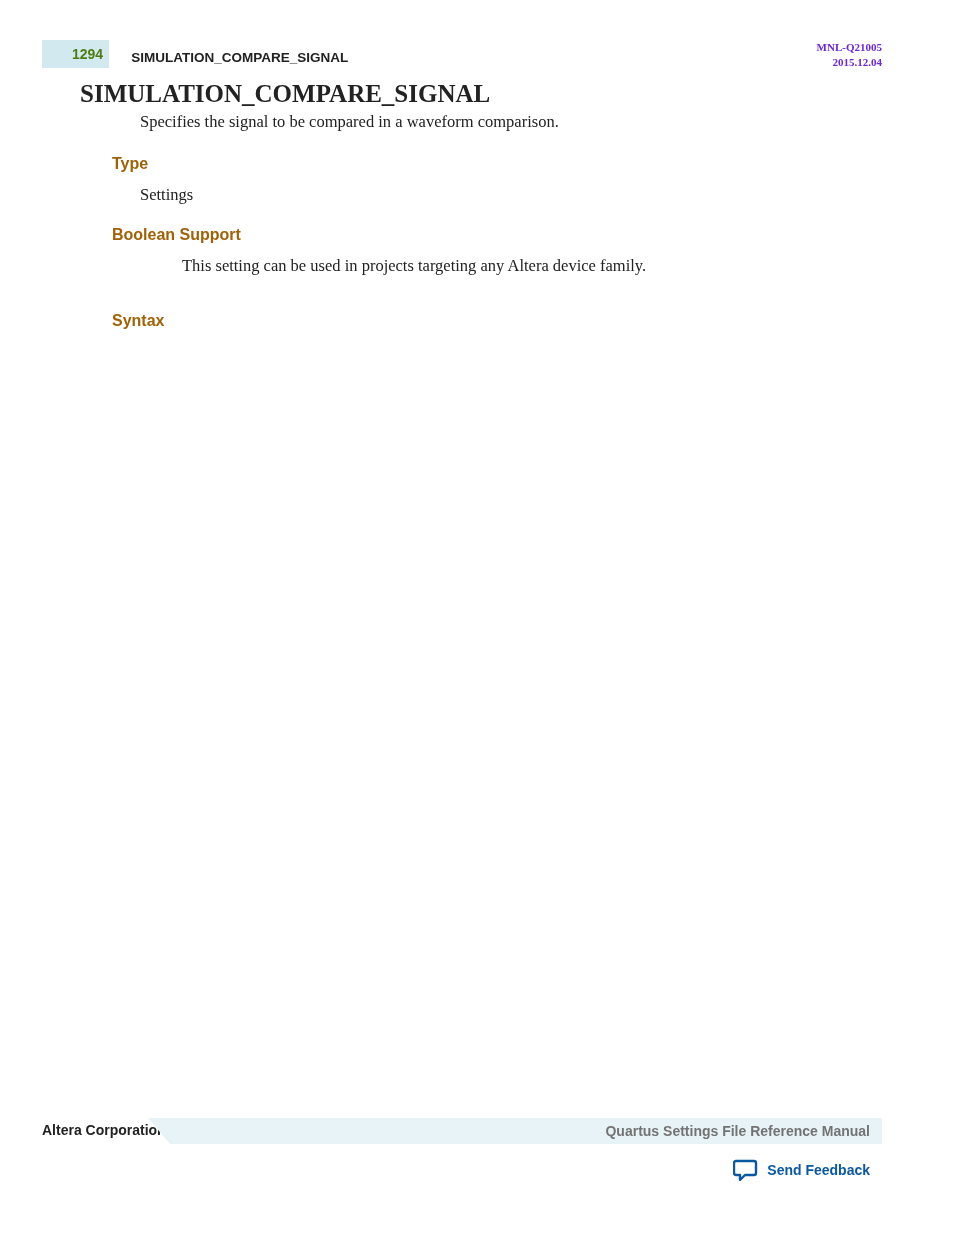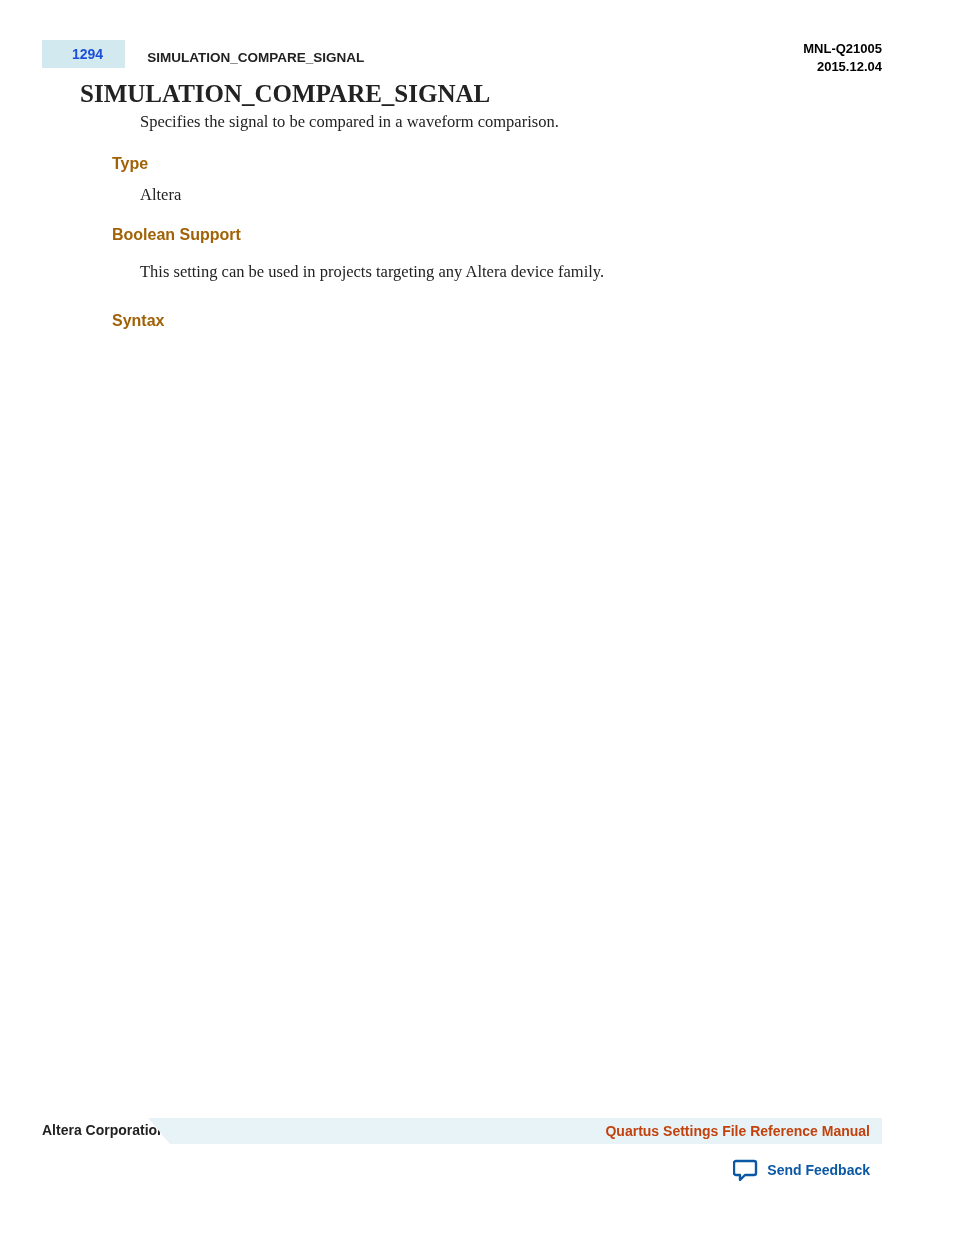--- a/index.html
+++ b/index.html
@@ -15,47 +15,47 @@
   }
   .header-area {
     position: absolute;
     top: 40px;
     left: 42px;
     right: 72px;
     height: 36px;
   }
   .page-num-box {
     background: #d3e9f0;
-    color: #1d4ed8;
+    color: #4d7c0f;
     font-family: Arial, Helvetica, sans-serif;
     font-weight: bold;
     font-size: 14px;
     display: inline-block;
-    padding: 6px 22px 6px 30px;
+    padding: 6px 6px 6px 30px;
     vertical-align: middle;
   }
   .header-title {
     font-family: Arial, Helvetica, sans-serif;
     font-weight: bold;
     font-size: 13.5px;
     color: #222;
     margin-left: 18px;
     vertical-align: middle;
     display: inline-block;
     padding-top: 6px;
   }
   .header-right {
     position: absolute;
     right: 0;
     top: 0;
     text-align: right;
-    font-family: Liberation Sans, sans-serif;
-    font-size: 13px;
+    font-family: Liberation Serif, serif;
+    font-size: 11px;
     font-weight: bold;
-    color: #000000;
+    color: #6d28d9;
     line-height: 1.35;
   }
   .main-heading {
     position: absolute;
     top: 80px;
     left: 80px;
     font-family: Georgia, 'Times New Roman', serif;
     font-weight: bold;
     font-size: 25px;
     color: #222;
@@ -72,21 +72,21 @@
     position: absolute;
     left: 112px;
     font-family: Arial, Helvetica, sans-serif;
     font-weight: bold;
     font-size: 16px;
     color: #a16207;
   }
   .type-label { top: 155px; }
   .type-value { top: 183px; }
   .device-label { top: 226px; }
-  .device-value { top: 260px; }
+  .device-value { top: 254px; margin-left: 42px; }
   .syntax-label { top: 312px; }
 
   .footer {
     position: absolute;
     left: 42px;
     right: 72px;
     top: 1118px;
   }
   .footer-bar {
     position: relative;
@@ -119,21 +119,21 @@
     border-top: 26px solid #e8f3f7;
     border-left: 22px solid transparent;
   }
   .footer-manual {
     position: absolute;
     right: 12px;
     top: 5px;
     font-family: Arial, Helvetica, sans-serif;
     font-weight: bold;
     font-size: 14px;
-    color: #c2410c;
+    color: #737373;
     text-align: right;
   }
   .feedback-row {
     position: absolute;
     right: 12px;
     top: 40px;
     display: flex;
     align-items: center;
     gap: 8px;
     margin-left: 18px;
@@ -158,21 +158,21 @@
     <div>MNL-Q21005</div>
     <div>2015.12.04</div>
   </div>
 </div>
 
 <div class="main-heading">SIMULATION_COMPARE_SIGNAL</div>
 
 <div class="body-text desc-text">Specifies the signal to be compared in a waveform comparison.</div>
 
 <div class="section-label type-label">Type</div>
-<div class="body-text type-value">Altera</div>
+<div class="body-text type-value">Settings</div>
 
 <div class="section-label device-label">Boolean Support</div>
 <div class="body-text device-value">This setting can be used in projects targeting any Altera device family.</div>
 
 <div class="section-label syntax-label">Syntax</div>
 
 <div class="footer">
   <div class="footer-bar">
     <div class="footer-left">Altera Corporation</div>
     <div class="footer-shape">

